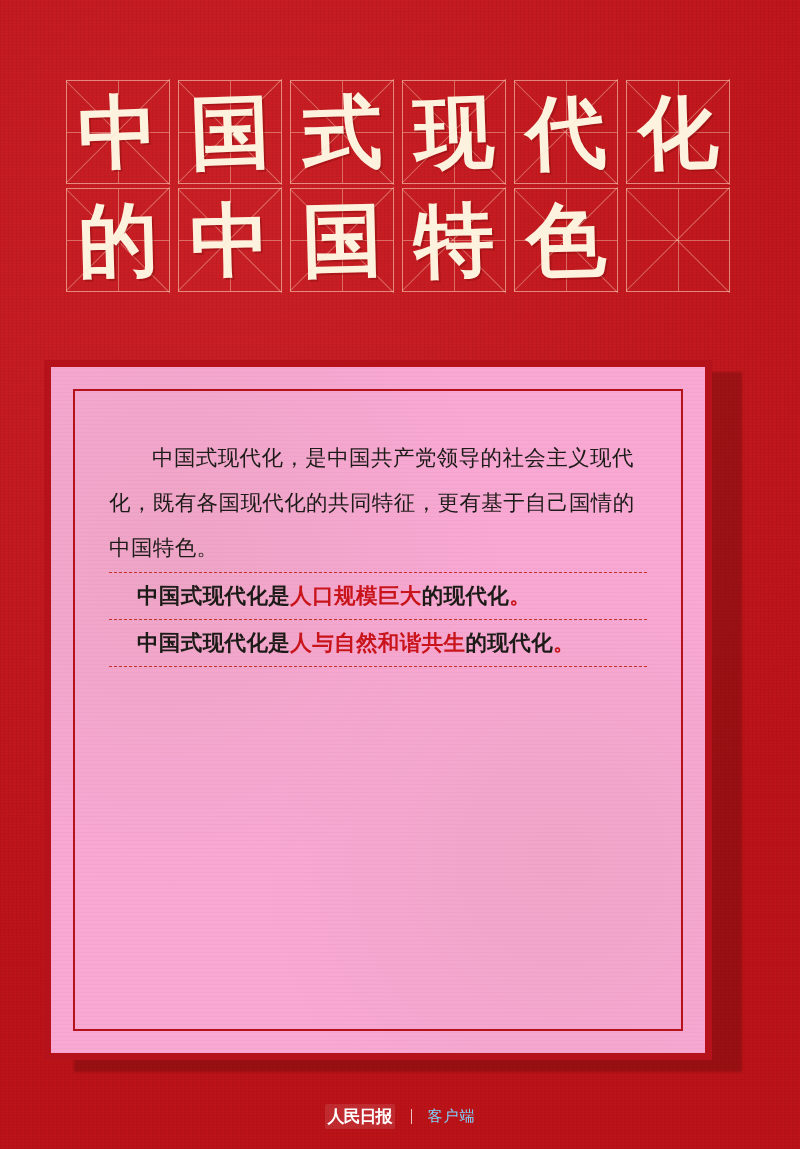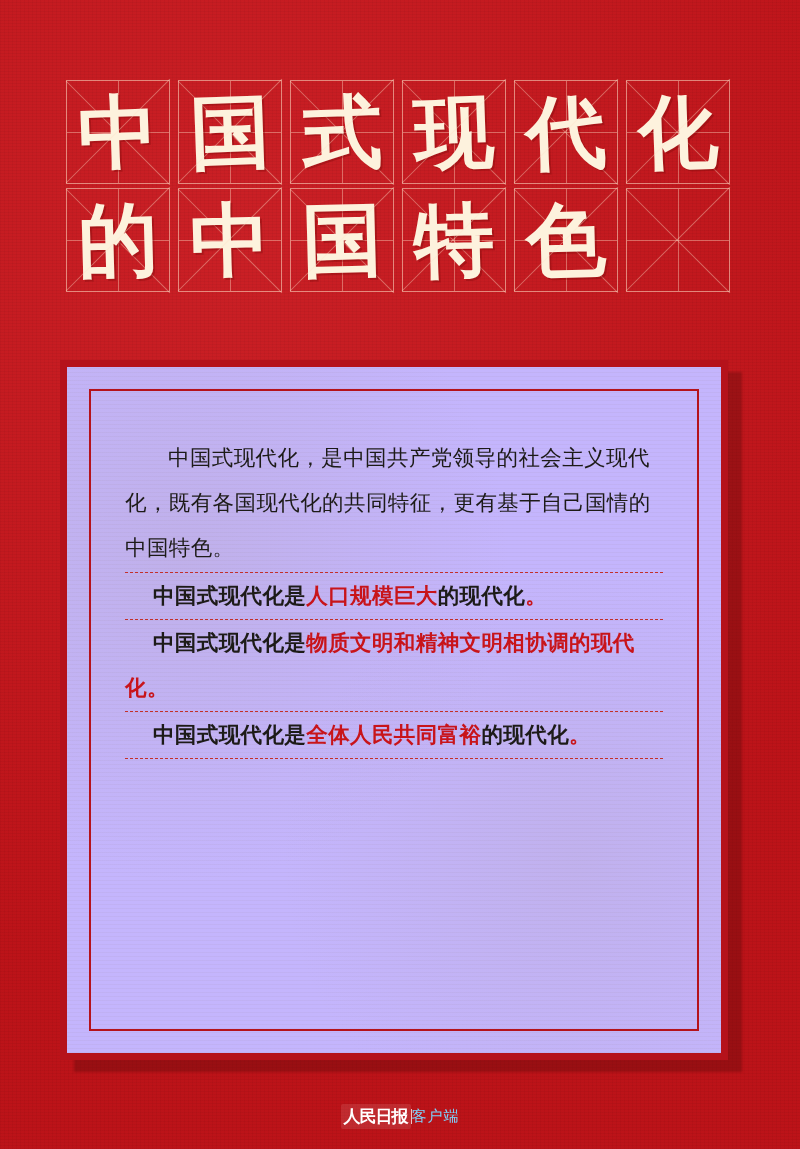--- a/index.html
+++ b/index.html
@@ -92,25 +92,25 @@
     left: 66px;
     top: 364px;
     width: 668px;
     height: 700px;
     background: rgba(90, 8, 8, 0.35);
     transform: translate(8px, 8px);
     filter: blur(1px);
   }
   .card {
     position: absolute;
-    left: 60px;
+    left: 44px;
     top: 360px;
     width: 668px;
     height: 700px;
-    background: #c4b5fd;
+    background: #f9a8d4;
     box-sizing: border-box;
     border: 7px solid #b5121b;
     padding: 22px;
   }
   .card-texture {
     position: absolute;
     inset: 0;
     background-image:
       radial-gradient(circle at 18% 28%, rgba(160,140,100,0.12), rgba(0,0,0,0) 45%),
       radial-gradient(circle at 78% 72%, rgba(160,140,100,0.10), rgba(0,0,0,0) 42%),
@@ -166,21 +166,21 @@
 
   
   .footer {
     position: absolute;
     left: 0;
     bottom: 20px;
     width: 100%;
     display: flex;
     align-items: center;
     justify-content: center;
-    gap: 0;
+    gap: 16px;
   }
   .footer .rmrb {
     font-family: "DejaVu Serif", "Liberation Serif", serif;
     font-size: 17px;
     font-weight: 700;
     color: #ffffff;
     letter-spacing: -1px;
     padding: 1px 3px;
     border-radius: 2px;
     background: rgba(255,255,255,0.10);
@@ -283,26 +283,23 @@
 
     <p class="para intro">
       <span>中国式现代化，是中国共产党领导的社会主义现代化，既有各国现代化的共同特征，更有基于自己国情的中国特色。</span>
     </p>
 
     <p class="para point">
       <span class="pt">中国式现代化是</span><span class="hl">人口规模巨大</span><span class="pt">的现代化</span><span class="hl">。</span>
     </p>
 
 
+
     <p class="para point">
-      <span class="pt">中国式现代化是</span><span class="hl">物质文明和精神文明相协调</span><span class="hl">的现代化</span><span class="hl">。</span>
-    </p>
-
-    <p class="para point">
-      <span class="pt">中国式现代化是</span><span class="hl">全体人民共同富裕</span><span class="pt">的现代化</span><span class="hl">。</span>
+      <span class="pt">中国式现代化是</span><span class="hl">人与自然和谐共生</span><span class="pt">的现代化</span><span class="hl">。</span>
     </p>
 
 
   </div>
 </div>
 
 <div class="footer">
   <span class="rmrb">人民日报</span>
   <span class="divider"></span>
   <span class="client">客户端</span>

